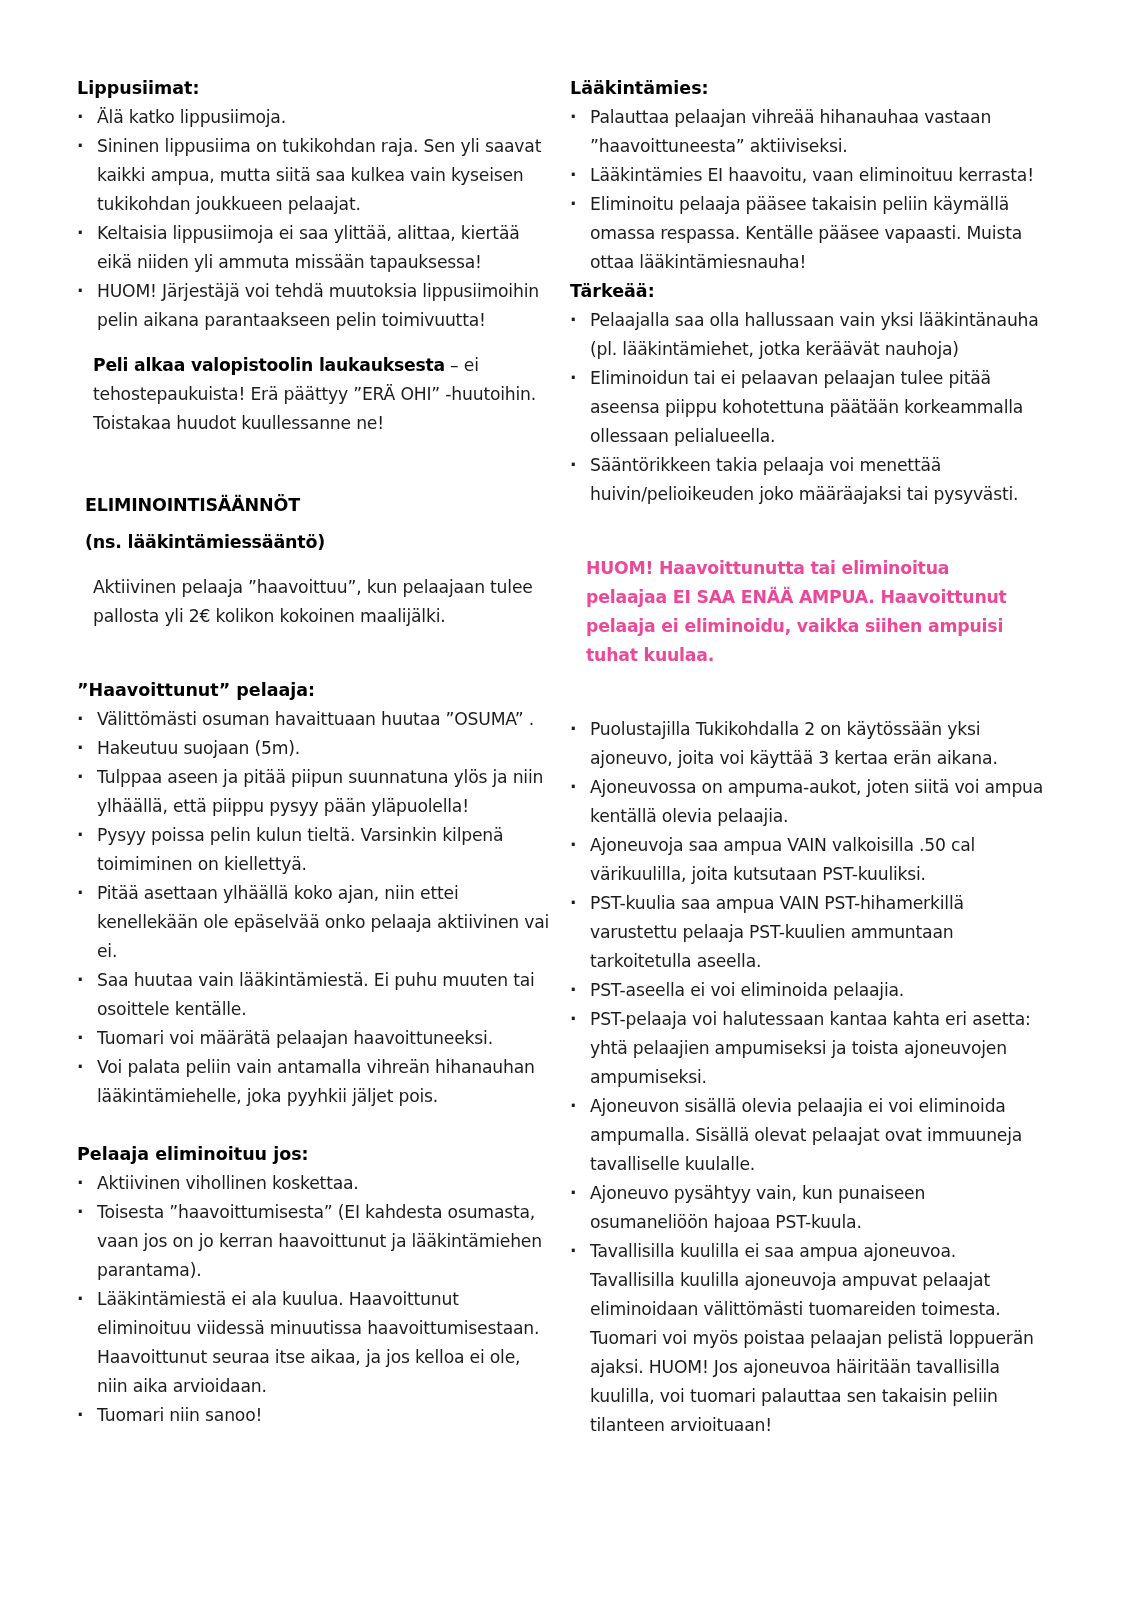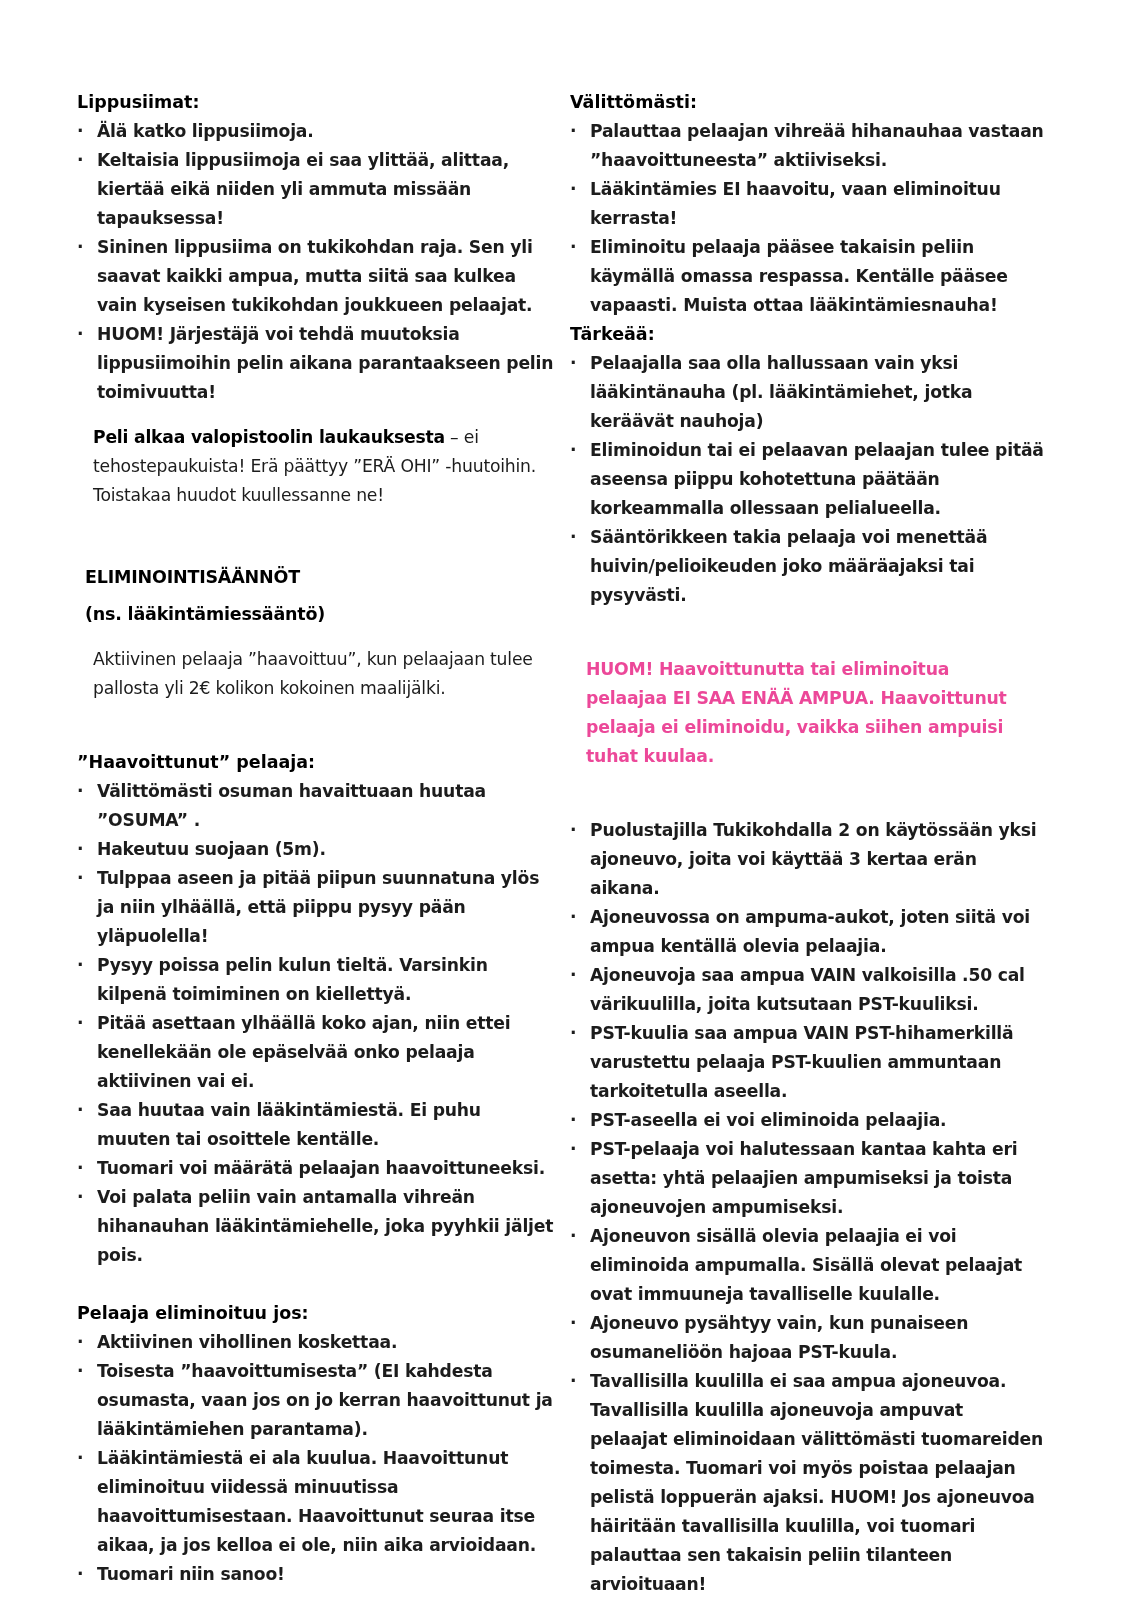--- a/index.html
+++ b/index.html
@@ -10,21 +10,21 @@
     body {
       width: 1127px;
       height: 1600px;
       position: relative;
       overflow: hidden;
       font-family: "DejaVu Sans", sans-serif;
       color: #1c1c1c;
     }
     .col {
       position: absolute;
-      top: 88px;
+      top: 74px;
       font-size: 17.2px;
       line-height: 29px;
       letter-spacing: -0.2px;
     }
     .col-left { left: 77px; width: 478px; }
     .col-right { left: 570px; width: 475px; }
 
     .heading {
       font-weight: 900;
       color: #000;
@@ -39,21 +39,20 @@
       margin: 8px;
     }
     ul.bullets {
       list-style: none;
       margin: 0;
       padding: 0;
     }
     ul.bullets li {
       position: relative;
       padding-left: 20px;
-      font-weight: bold;
     }
     ul.bullets li::before {
       content: "\00B7";
       position: absolute;
       left: 0px;
       top: 0;
       font-weight: bold;
       color: #1c1c1c;
     }
     p { margin: 16px; }
@@ -67,22 +66,22 @@
   </style>
 </head>
 <body>
 
 <div class="col col-left">
 
   <section>
     <h3 class="heading">Lippusiimat:</h3>
     <ul class="bullets">
       <li>Älä katko lippusiimoja.</li>
+      <li>Sininen lippusiima on tukikohdan raja. Sen yli saavat kaikki ampua, mutta siitä saa kulkea vain kyseisen tukikohdan joukkueen pelaajat.</li>
       <li>Keltaisia lippusiimoja ei saa ylittää, alittaa, kiertää eikä niiden yli ammuta missään tapauksessa!</li>
-      <li>Sininen lippusiima on tukikohdan raja. Sen yli saavat kaikki ampua, mutta siitä saa kulkea vain kyseisen tukikohdan joukkueen pelaajat.</li>
       <li>HUOM! Järjestäjä voi tehdä muutoksia lippusiimoihin pelin aikana parantaakseen pelin toimivuutta!</li>
     </ul>
   </section>
 
   <p>
     <span class="bold">Peli alkaa valopistoolin laukauksesta</span><span> – ei tehostepaukuista! Erä päättyy ”ERÄ OHI” -huutoihin. Toistakaa huudot kuullessanne ne!</span>
   </p>
 
   <div class="spacer"></div>
 
@@ -117,21 +116,21 @@
       <li>Toisesta ”haavoittumisesta” (EI kahdesta osumasta, vaan jos on jo kerran haavoittunut ja lääkintämiehen parantama).</li>
       <li>Lääkintämiestä ei ala kuulua. Haavoittunut eliminoituu viidessä minuutissa haavoittumisestaan. Haavoittunut seuraa itse aikaa, ja jos kelloa ei ole, niin aika arvioidaan.</li>
       <li>Tuomari niin sanoo!</li>
     </ul>
   </section>
 </div>
 
 <div class="col col-right">
 
   <section>
-    <h3 class="heading">Välittömästi:</h3>
+    <h3 class="heading">Lääkintämies:</h3>
     <ul class="bullets">
       <li>Palauttaa pelaajan vihreää hihanauhaa vastaan ”haavoittuneesta” aktiiviseksi.</li>
       <li>Lääkintämies EI haavoitu, vaan eliminoituu kerrasta!</li>
       <li>Eliminoitu pelaaja pääsee takaisin peliin käymällä omassa respassa. Kentälle pääsee vapaasti. Muista ottaa lääkintämiesnauha!</li>
     </ul>
   </section>
 
   <section>
     <h3 class="heading">Tärkeää:</h3>
     <ul class="bullets">

